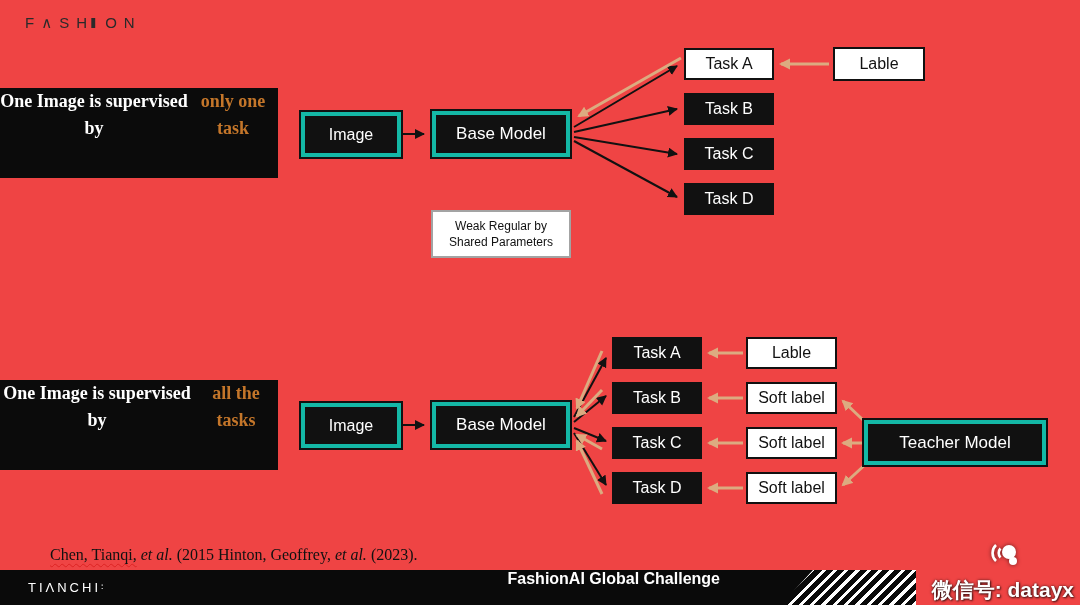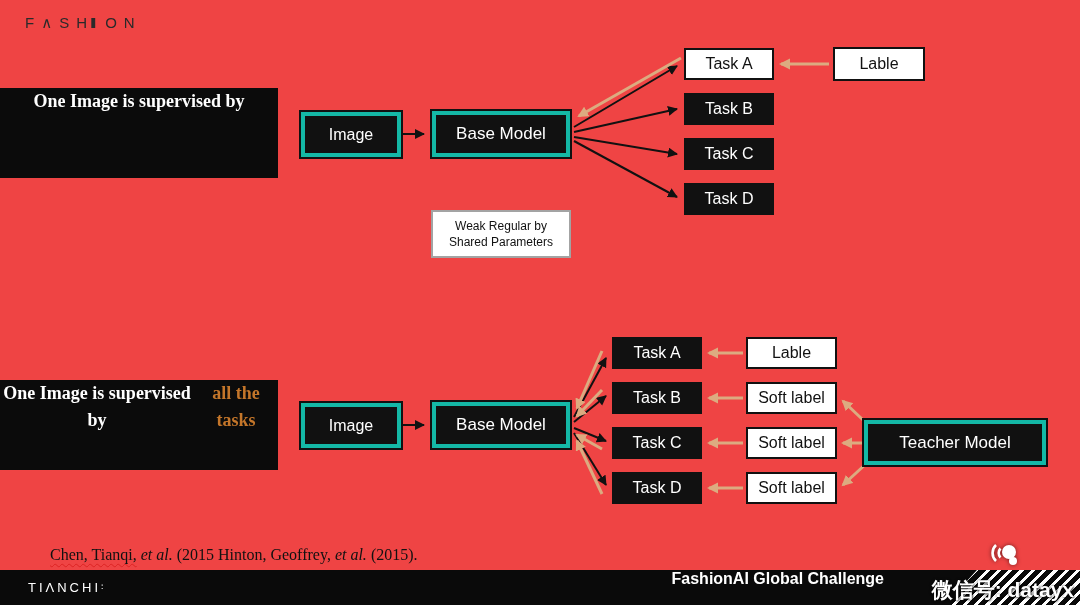--- a/index.html
+++ b/index.html
@@ -29,21 +29,21 @@
   .taskbox.white { background:#fff; color:#111; }
   .weakbox { position:absolute; border:2px solid #a3a3a3; background:#fff; color:#111; text-align:center;
              display:flex; flex-direction:column; justify-content:center; font-size:12px; line-height:16px;margin-top:44px; }
 
   
   .citation { position:absolute; left:50px; top:546px; font-family:"Liberation Serif", serif; font-size:16px; color:#111; }
   .citation .wavy { text-decoration:underline wavy #d22; text-decoration-thickness:1px; text-underline-offset:3px; }
   .citation .it { font-style:italic; }
 
   
-  .footer { position:absolute; left:0; top:570px; width:1080px; height:35px; background:#0a0a0a; color:#fff; }
+  .footer { position:absolute; left:0; top:570px; width:916px; height:35px; background:#0a0a0a; color:#fff; }
   .tianchi { position:absolute; left:28px; top:10px; font-size:13px; letter-spacing:3px; color:#fff; }
   .tianchi .mark { font-size:9px; letter-spacing:0; vertical-align:2px; }
   .footer-title { position:absolute; right:196px; top:0; font-size:16px; font-weight:bold; color:#fff; }
   .stripes { position:absolute; right:0; top:0; width:135px; height:35px;
              background:repeating-linear-gradient(135deg, #0a0a0a 0 5px, #fff 5px 8px);
              clip-path:polygon(32px 0, 135px 0, 135px 35px, 0 35px); }
 
   
   .watermark { position:absolute; right:6px; top:536px; display:flex; align-items:center; gap:6px; z-index:5;flex-direction:column; }
   .watermark .wm-text { color:#fff; font-size:21px; font-weight:bold;
@@ -92,20 +92,21 @@
       <line class="lt" x1="743" y1="443" x2="709" y2="443"></line>
       <line class="lt" x1="743" y1="488" x2="709" y2="488"></line>
       <line class="lt" x1="880" y1="436" x2="843" y2="401"></line>
       <line class="lt" x1="880" y1="443" x2="843" y2="443"></line>
       <line class="lt" x1="880" y1="451" x2="843" y2="485"></line>
     </g>
   </svg>
 
   <div class="caption" style="top:88px;">
     <div class="cap1">One Image is supervised by</div>
+    <div class="cap2">only one task</div>
   </div>
 
   <div class="dblbox" style="left:301px;top:112px;width:100px;height:45px;">
     <span>Image</span>
   </div>
   <div class="dblbox" style="left:432px;top:111px;width:138px;height:46px;font-size:17px;">
     <span>Base Model</span>
   </div>
   <div class="weakbox" style="left:431px;top:166px;width:140px;height:48px;">
     <div>Weak Regular by</div>
@@ -164,21 +165,21 @@
   </div>
   <div class="taskbox white" style="left:746px;top:472px;width:91px;height:32px;">
     <span>Soft label</span>
   </div>
 
   <div class="dblbox" style="left:864px;top:420px;width:182px;height:45px;font-size:17px;">
     <span>Teacher Model</span>
   </div>
 
   <div class="citation">
-    <span class="wavy">Chen, Tianqi,</span><span class="it"> et al. </span><span>(2015 Hinton, Geoffrey,</span><span class="it"> et al. </span><span>(2015).</span>
+    <span class="wavy">Chen, Tianqi,</span><span class="it"> et al. </span><span>(2015 Hinton, Geoffrey,</span><span class="it"> et al. </span><span>(2023).</span>
   </div>
 
   <div class="watermark">
     <svg width="34" height="34" viewBox="0 0 34 34">
       <path d="M10 9 a11 11 0 0 0 0 16" fill="none" stroke="#fff" stroke-width="2.6"></path>
       <path d="M14.5 12.5 a6.5 6.5 0 0 0 0 9" fill="none" stroke="#fff" stroke-width="2.6"></path>
       <circle cx="23" cy="16" r="7" fill="#fff"></circle>
       <circle cx="27" cy="25" r="4" fill="#fff"></circle>
     </svg>
     <span class="wm-text">微信号: datayx</span>

